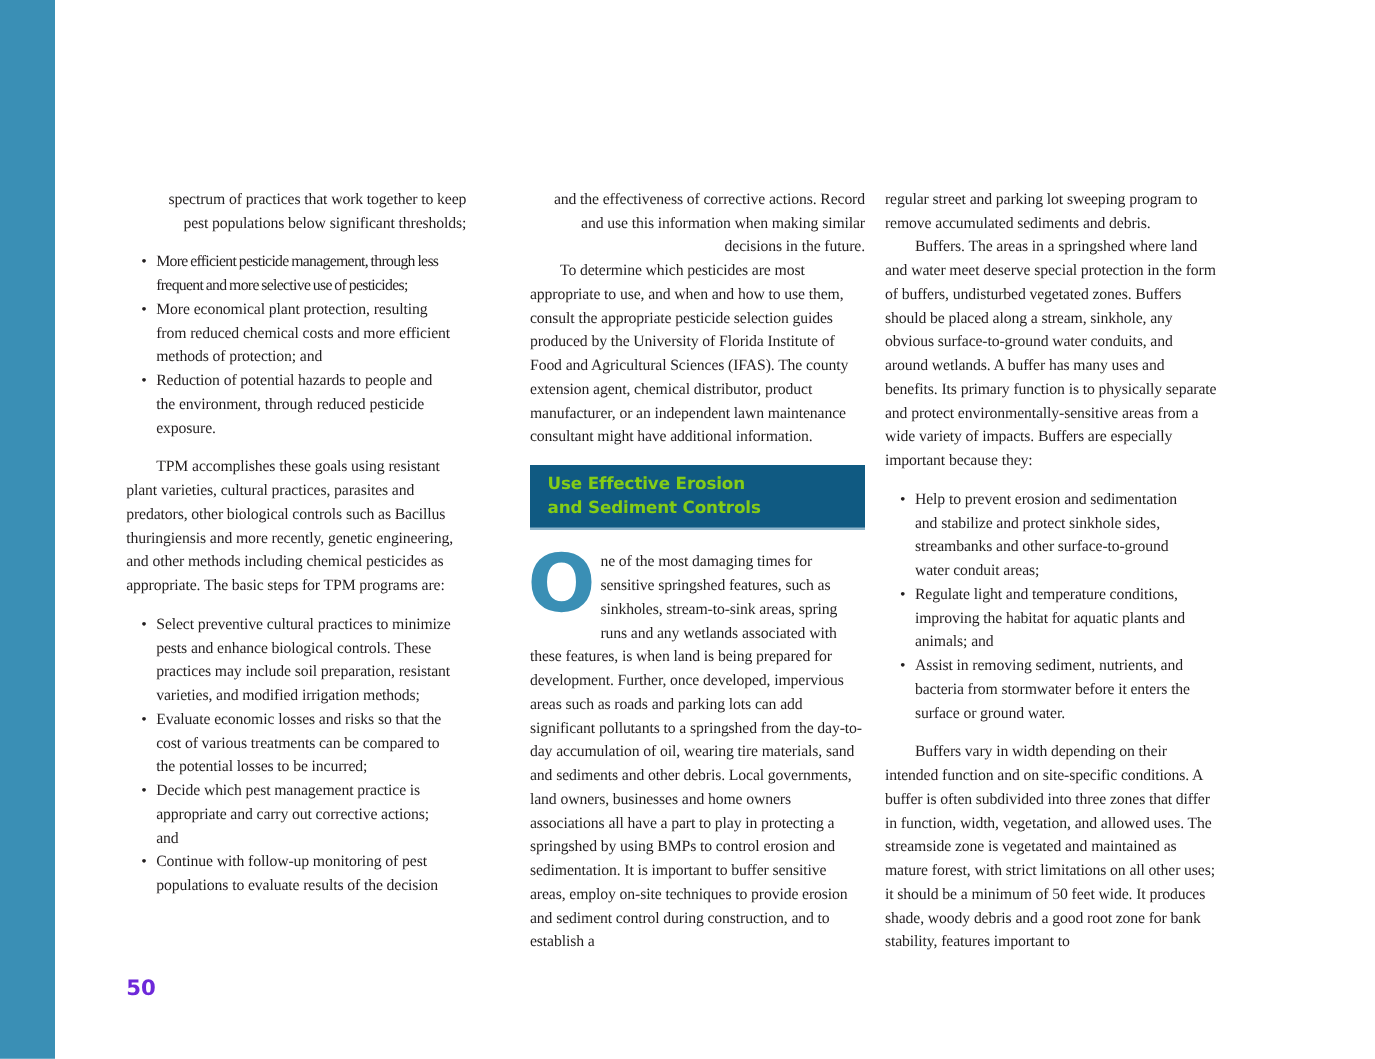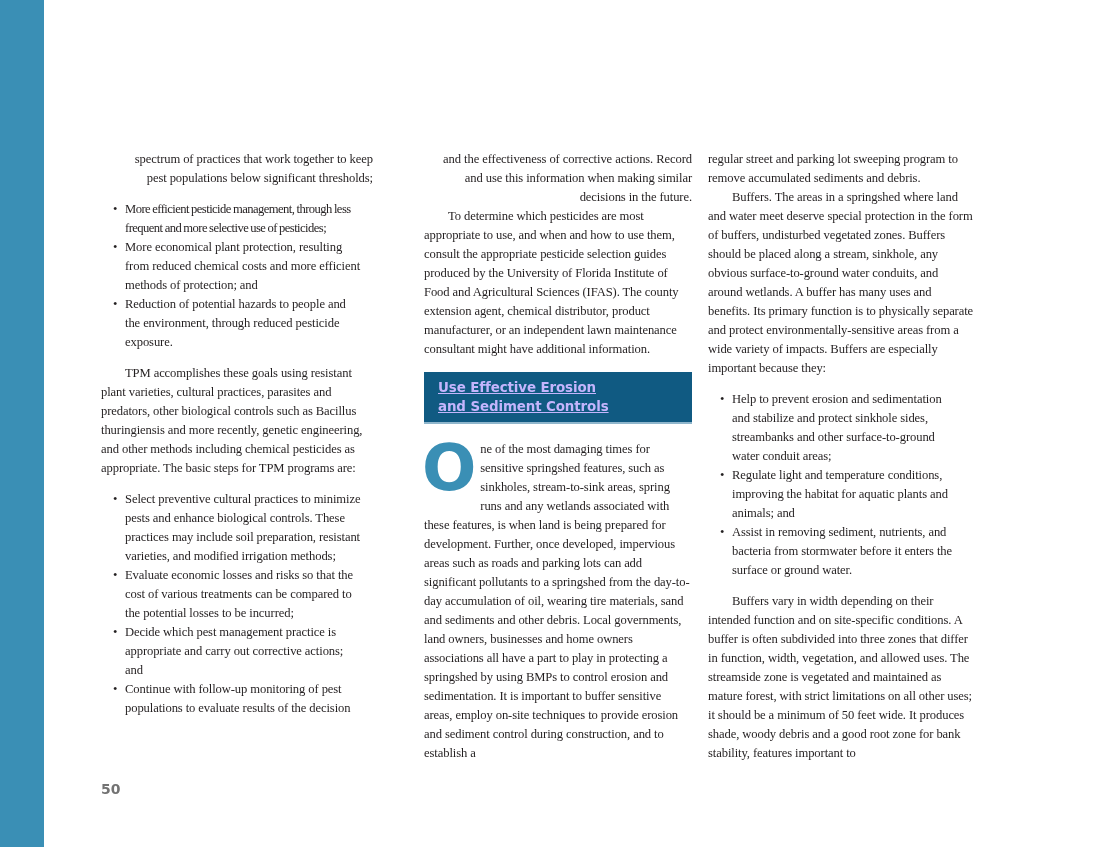--- a/index.html
+++ b/index.html
@@ -27,40 +27,39 @@
   ul.bullets { list-style: none; margin: 12px; padding: 0; }
   ul.bullets li { position: relative; padding-left: 12px; }
   ul.bullets li::before {
     content: "\2022"; position: absolute; left: 0; top: 0;
   }
   .cond { letter-spacing: -0.55px; word-spacing: -0.5px; }
   .section-box {
     margin: 13px 0 16px 0;
     background: #105a82;
     border-bottom: 2px solid #8fb6cc;
-    color: #c4b5fd;
+    color: #84cc16;
     font-family: "DejaVu Sans", "Liberation Sans", sans-serif;
     font-weight: bold; font-size: 13.4px; line-height: 19px;
     padding: 6px 14px 6px 14px;
-    text-decoration: underline;
   }
   .dropcap-para { position: relative; }
   .dropcap {
     float: left;
     font-family: "DejaVu Sans", "Liberation Sans", sans-serif;
     font-weight: bold; color: #3a8fb5;
     font-size: 64px; line-height: 52px;
     margin: 2px 4px 0 -2px;
     height: 56px;
   }
   .bold-lead { font-weight: normal; }
   .page-number {
     position: absolute; left: 101px; top: 781px;
     font-family: "DejaVu Sans", "Liberation Sans", sans-serif;
-    font-weight: bold; font-size: 14px; color: #737373;
+    font-weight: bold; font-size: 17px; color: #6d28d9;
   }
 </style>
 </head>
 <body>
 
 <div class="side-bar"></div>
 
 <div class="col col1">
   <p class="indent-cont">spectrum of practices that work together to keep pest populations below significant thresholds;</p>
   <ul class="bullets">

